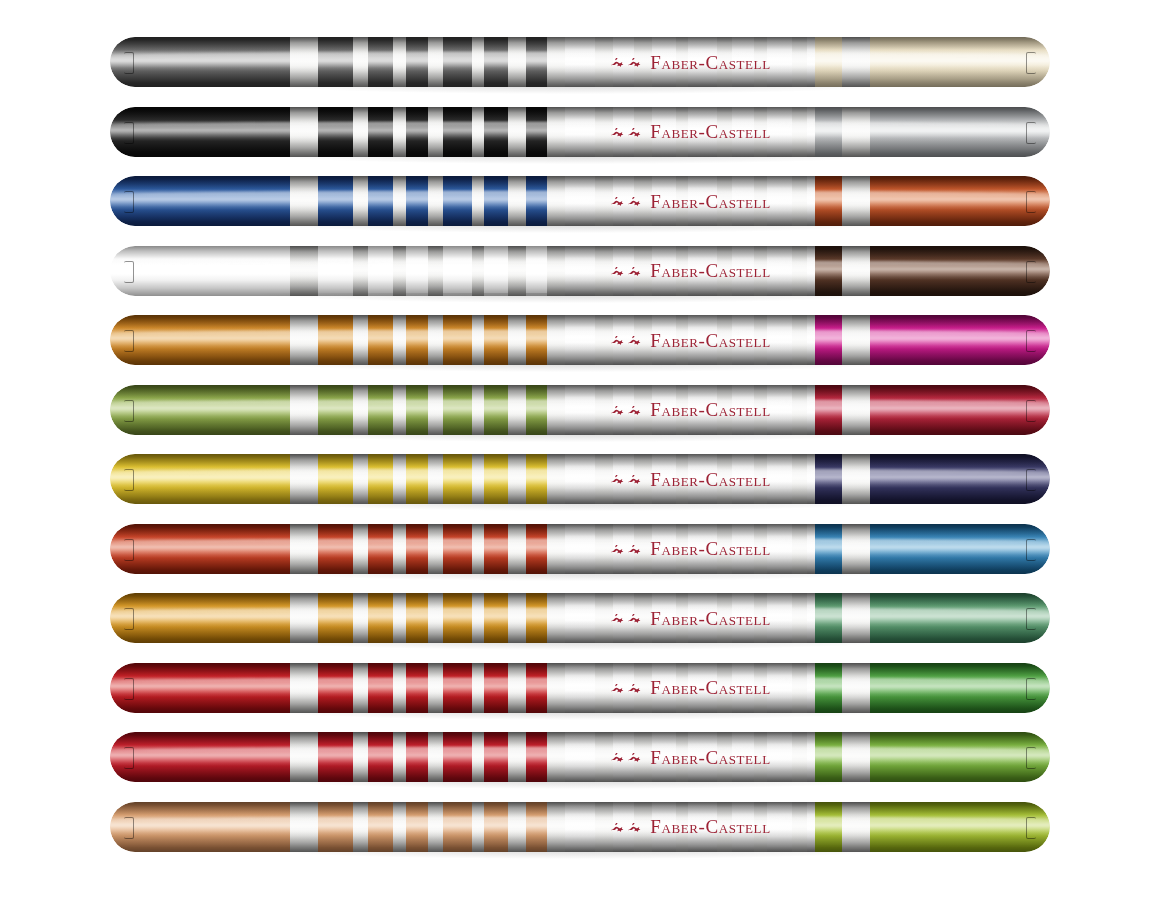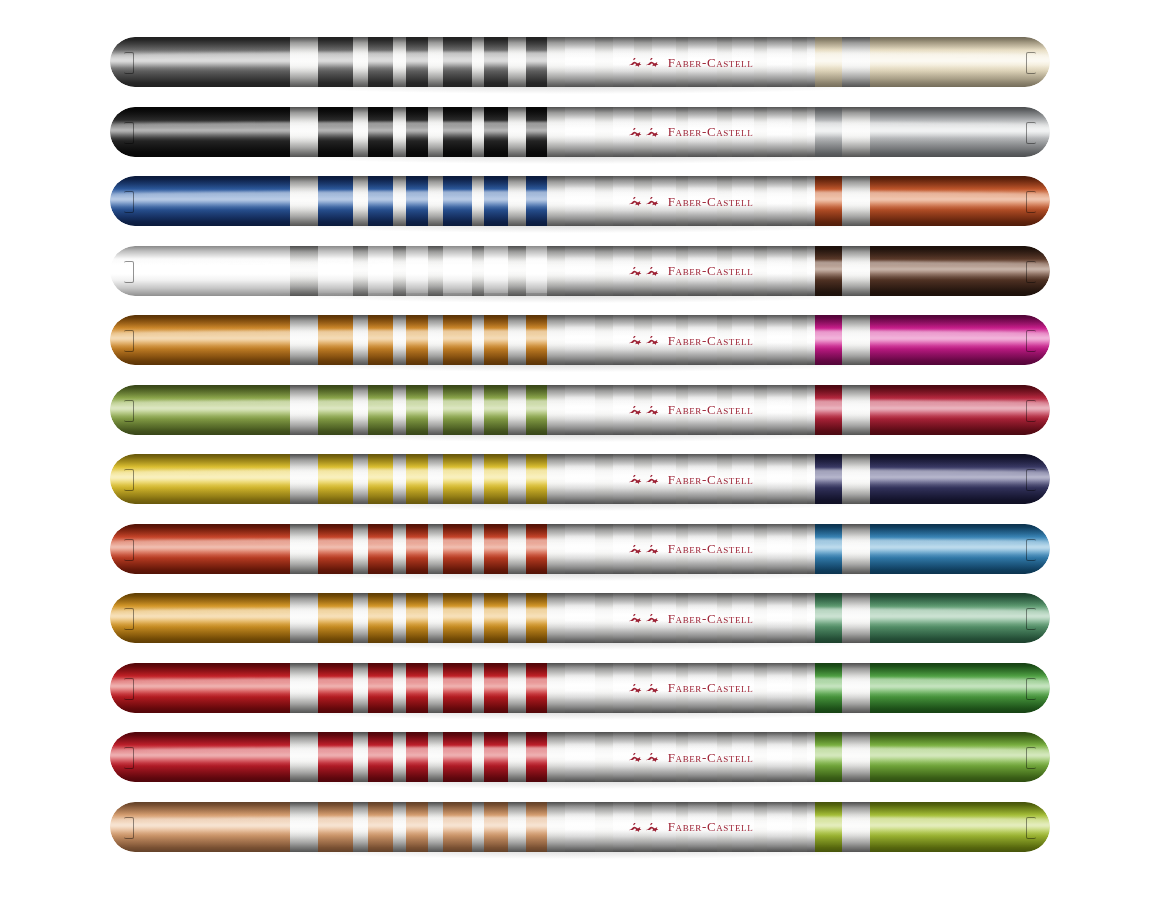--- a/index.html
+++ b/index.html
@@ -94,21 +94,21 @@
     position:absolute;
     left:455px;width:250px;top:0;bottom:0;
     display:flex;align-items:center;justify-content:center;
     gap:7px;
     pointer-events:none;
   }
   .knights{display:block;flex:0 0 auto;}
   .brand{
     color:#9d2235;
     font-family:"Liberation Serif",serif;
-    font-size:13px;
+    font-size:19px;
     letter-spacing:.6px;
     white-space:nowrap;
     font-variant:small-caps;
     line-height:1;
   }
 
   
   .shadow{
     position:absolute;left:150px;right:150px;
     bottom:-7px;height:10px;

